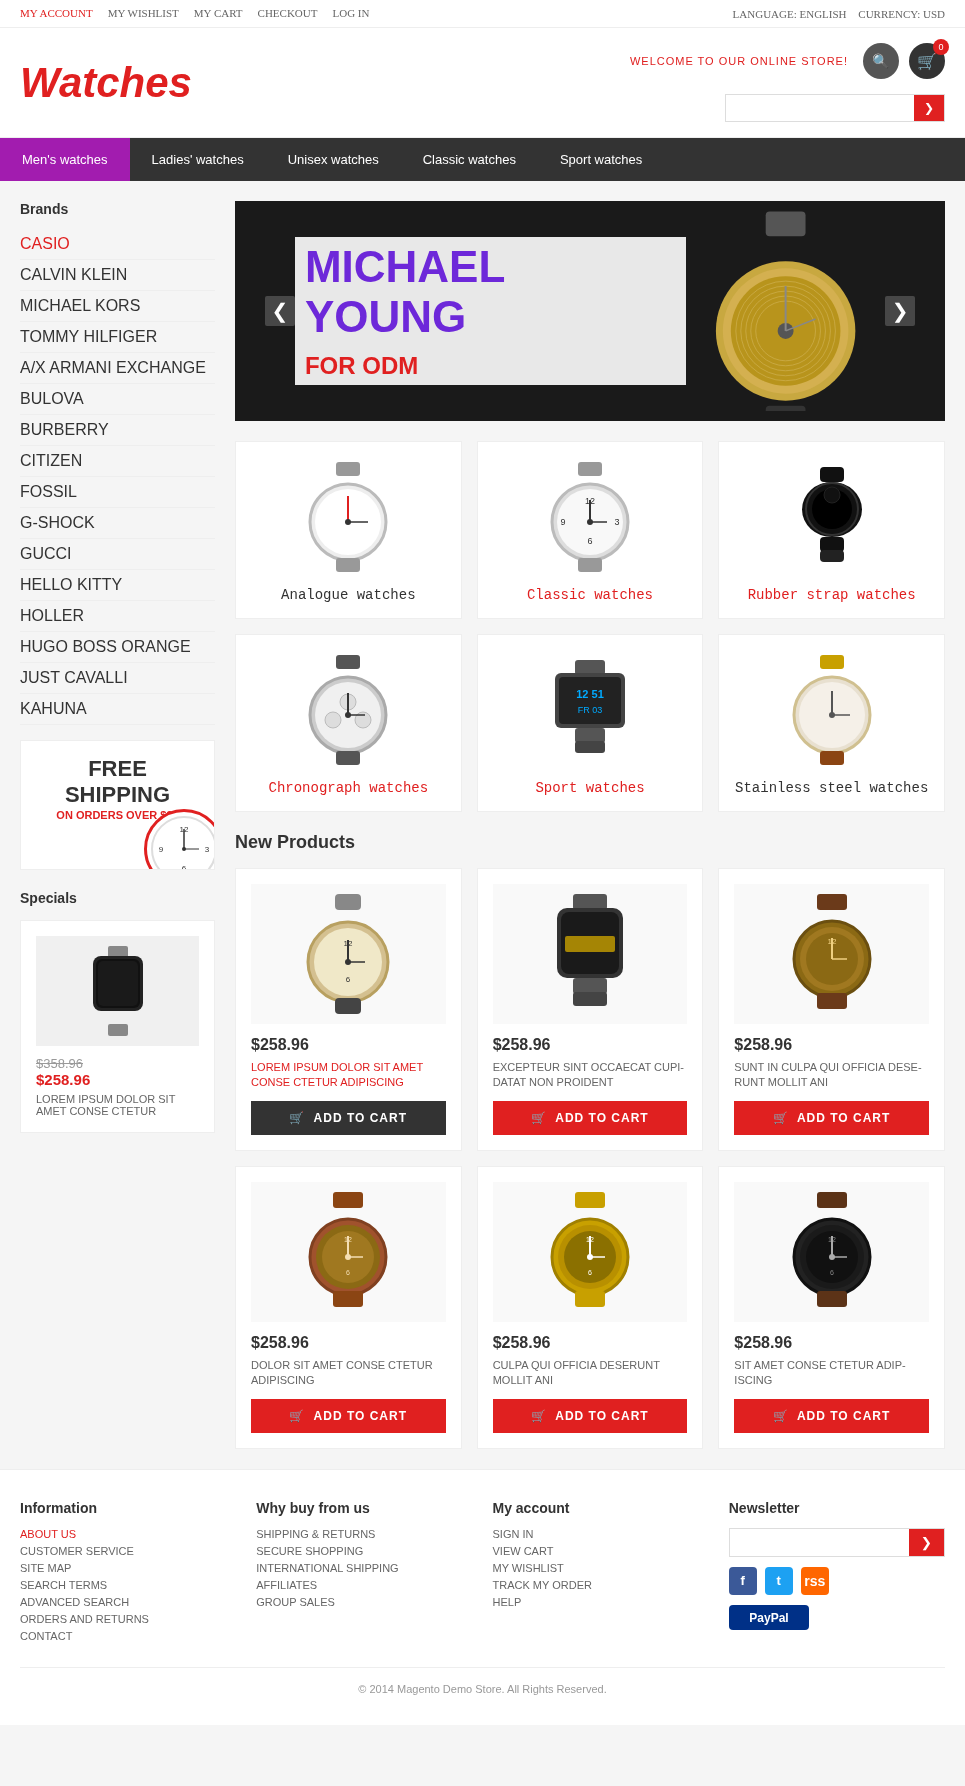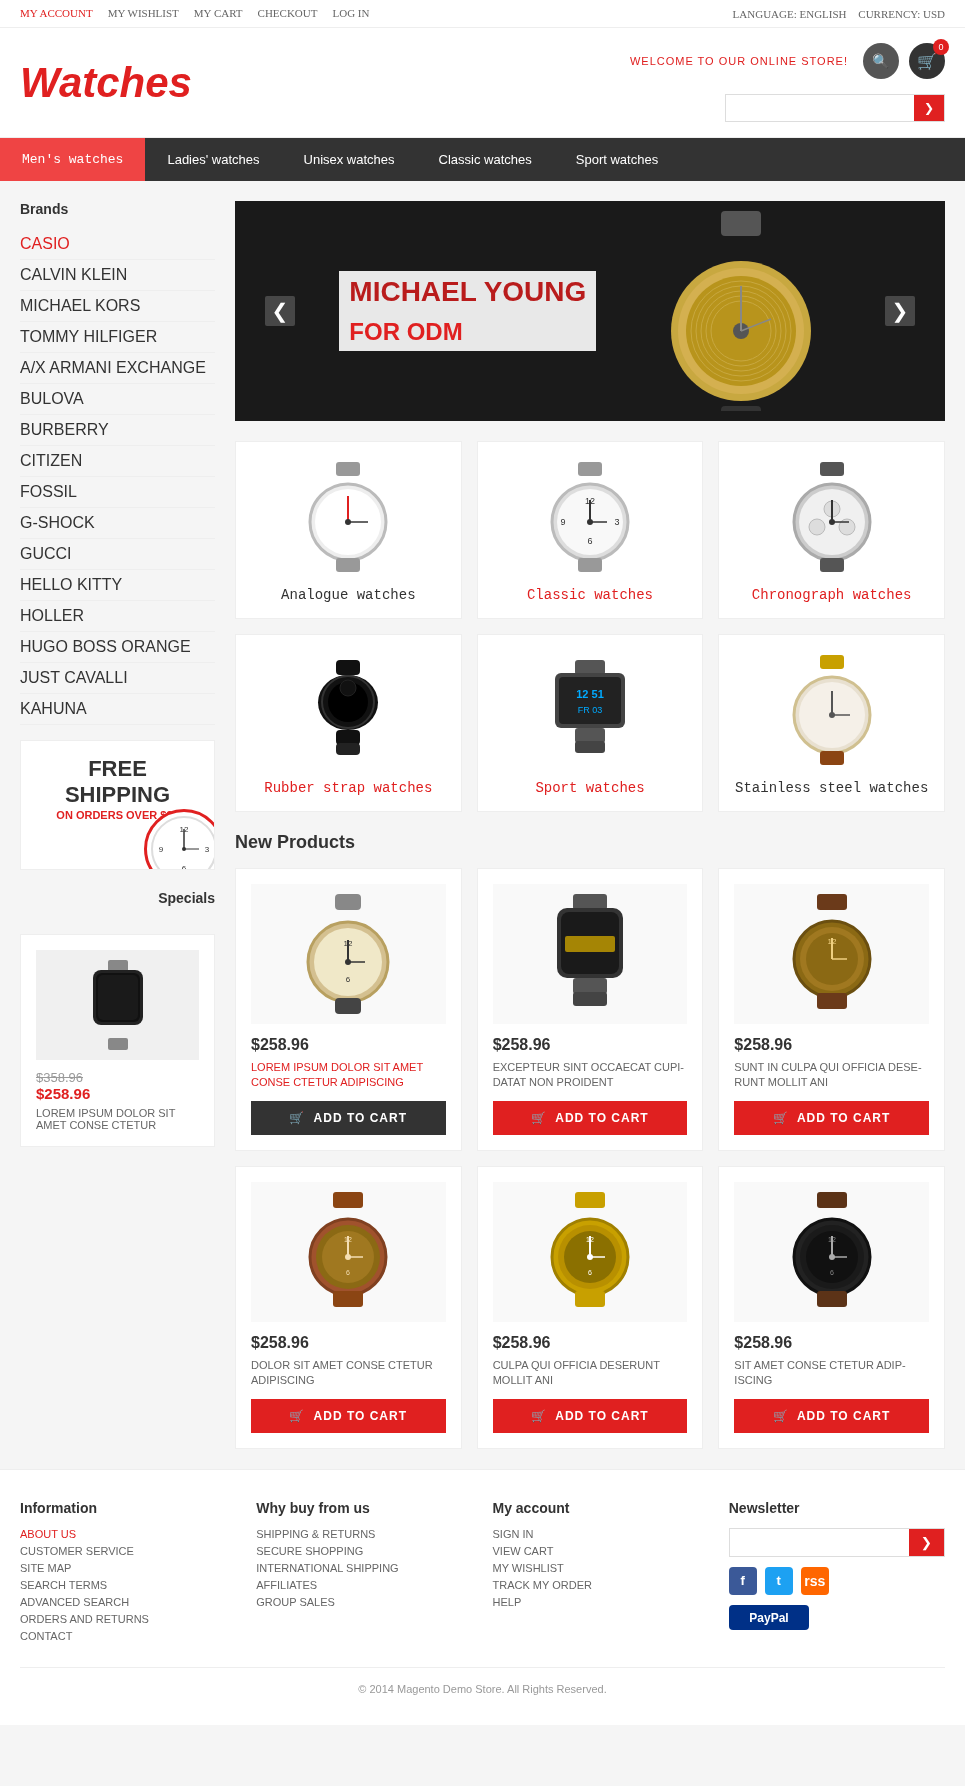--- a/index.html
+++ b/index.html
@@ -21,50 +21,50 @@
     .search-btn { width: 36px; height: 36px; background: #555; border-radius: 50%; display: flex; align-items: center; justify-content: center; cursor: pointer; color: white; font-size: 14px; }
     .cart-btn { width: 36px; height: 36px; background: #333; border-radius: 50%; display: flex; align-items: center; justify-content: center; cursor: pointer; color: white; font-size: 16px; position: relative; }
     .cart-badge { position: absolute; top: -4px; right: -4px; background: #e02020; color: white; border-radius: 50%; width: 16px; height: 16px; font-size: 9px; display: flex; align-items: center; justify-content: center; }
     .search-bar { display: flex; border: 1px solid #ddd; width: 220px; }
     .search-bar input { flex: 1; padding: 6px 10px; border: none; outline: none; font-size: 12px; }
     .search-bar button { background: #e02020; color: white; border: none; padding: 6px 10px; cursor: pointer; font-size: 12px; }
     
     
     .nav { background: #333; display: flex; }
     .nav-item { padding: 14px 22px; color: #fff; font-size: 13px; cursor: pointer; white-space: nowrap; }
-    .nav-item.active { background: #ef4444; font-family: Liberation Mono, monospace; }
+    .nav-item.active { background: #a21caf; }
     
     
     .main { display: flex; padding: 20px; gap: 20px; background: #f5f5f5; }
     
     
     .sidebar { width: 195px; flex-shrink: 0; }
     .sidebar-section h3 { font-size: 14px; font-weight: bold; color: #333; margin-bottom: 12px; }
     .sidebar-brand { display: block; padding: 6px 0; font-size: 16px; color: #333; text-decoration: none; border-bottom: 1px solid #eee; text-transform: uppercase; cursor: pointer; }
     .sidebar-brand.active { color: #e02020; }
     
     .free-shipping-box { background: #fff; border: 1px solid #eee; padding: 15px; margin-top: 15px; text-align: center; position: relative; overflow: hidden; height: 130px; }
     .free-shipping-box .fs-title { font-size: 22px; font-weight: bold; color: #333; line-height: 1.2; }
     .free-shipping-box .fs-sub { font-size: 11px; color: #e02020; font-weight: bold; }
     .clock-circle { width: 80px; height: 80px; border-radius: 50%; border: 3px solid #e02020; position: absolute; bottom: -20px; right: -10px; background: #fff; display: flex; align-items: center; justify-content: center; font-size: 9px; color: #999; }
     
     .specials-section { margin-top: 20px; }
-    .specials-section h3 { font-size: 14px; font-weight: bold; color: #333; margin-bottom: 28px; text-align: right; }
+    .specials-section h3 { font-size: 14px; font-weight: bold; color: #333; margin-bottom: 14px; }
     .special-item { background: #fff; border: 1px solid #eee; padding: 15px; }
     .special-watch-img { width: 100%; height: 110px; background: #f0f0f0; display: flex; align-items: center; justify-content: center; margin-bottom: 10px; }
     .special-price-old { color: #999; text-decoration: line-through; font-size: 13px; }
     .special-price-new { color: #e02020; font-size: 15px; font-weight: bold; }
     .special-desc { font-size: 11px; color: #666; margin-top: 5px; }
     
     
     .content { flex: 1; }
     
     
     .banner { background: #1a1a1a; height: 220px; display: flex; align-items: center; justify-content: space-between; padding: 0 30px; position: relative; margin-bottom: 20px; }
-    .banner-text h2 { font-size: 28px; font-weight: bold; color: #b91c1c; background: #e8e8e8; padding: 5px 10px; }
+    .banner-text h2 { font-size: 44px; font-weight: bold; color: #6d28d9; background: #e8e8e8; padding: 5px 10px; }
     .banner-text p { color: #e02020; font-size: 24px; font-weight: bold; background: #e8e8e8; padding: 5px 10px; }
     .banner-arrow { color: #fff; font-size: 20px; cursor: pointer; background: rgba(255,255,255,0.2); width: 30px; height: 30px; display: flex; align-items: center; justify-content: center; border-radius: 2px; }
     .banner-watch { width: 200px; height: 200px; }
     
     
     .category-grid { display: grid; grid-template-columns: repeat(3, 1fr); gap: 15px; margin-bottom: 20px; }
     .category-card { background: #fff; border: 1px solid #eee; padding: 15px; text-align: center; cursor: pointer; }
     .category-card-img { height: 120px; display: flex; align-items: center; justify-content: center; margin-bottom: 10px; }
     .category-card-title { font-size: 14px; color: #333; font-family: Liberation Mono, monospace; }
     .category-card-title.red { color: #e02020; }
@@ -261,49 +261,49 @@
             <line x1="45" y1="60" x2="62" y2="60" stroke="#333" stroke-width="1.5"></line>
             <circle cx="45" cy="60" r="3" fill="#333"></circle>
             <rect x="33" y="96" width="24" height="14" rx="3" fill="#999"></rect>
           </svg>
         </div>
         <div class="category-card-title red">Classic watches</div>
       </div>
 
       <div class="category-card">
         <div class="category-card-img">
+          <svg width="80" height="100" viewBox="0 0 80 100">
+            <rect x="28" y="0" width="24" height="15" rx="4" fill="#111"></rect>
+            <rect x="10" y="15" width="60" height="55" rx="30" fill="#111"></rect>
+            <circle cx="40" cy="42" r="26" fill="#111" stroke="#333" stroke-width="2"></circle>
+            <circle cx="40" cy="42" r="20" fill="#000"></circle>
+            <circle cx="40" cy="28" r="8" fill="#111" stroke="#222" stroke-width="1"></circle>
+            <rect x="28" y="70" width="24" height="15" rx="4" fill="#111"></rect>
+            <rect x="28" y="83" width="24" height="12" rx="4" fill="#222"></rect>
+          </svg>
+        </div>
+        <div class="category-card-title red">Rubber strap watches</div>
+      </div>
+
+      <div class="category-card">
+        <div class="category-card-img">
           <svg width="90" height="110" viewBox="0 0 90 110">
             <rect x="33" y="0" width="24" height="14" rx="3" fill="#555"></rect>
             <circle cx="45" cy="60" r="38" fill="#ccc" stroke="#aaa" stroke-width="3"></circle>
             <circle cx="45" cy="60" r="33" fill="#f0f0f0"></circle>
             <circle cx="45" cy="47" r="8" fill="#ddd" stroke="#bbb" stroke-width="1"></circle>
             <circle cx="30" cy="65" r="8" fill="#ddd" stroke="#bbb" stroke-width="1"></circle>
             <circle cx="60" cy="65" r="8" fill="#ddd" stroke="#bbb" stroke-width="1"></circle>
             <line x1="45" y1="60" x2="45" y2="38" stroke="#333" stroke-width="2"></line>
             <line x1="45" y1="60" x2="62" y2="60" stroke="#333" stroke-width="1.5"></line>
             <circle cx="45" cy="60" r="3" fill="#333"></circle>
             <rect x="33" y="96" width="24" height="14" rx="3" fill="#555"></rect>
           </svg>
         </div>
         <div class="category-card-title red">Chronograph watches</div>
-      </div>
-
-      <div class="category-card">
-        <div class="category-card-img">
-          <svg width="80" height="100" viewBox="0 0 80 100">
-            <rect x="28" y="0" width="24" height="15" rx="4" fill="#111"></rect>
-            <rect x="10" y="15" width="60" height="55" rx="30" fill="#111"></rect>
-            <circle cx="40" cy="42" r="26" fill="#111" stroke="#333" stroke-width="2"></circle>
-            <circle cx="40" cy="42" r="20" fill="#000"></circle>
-            <circle cx="40" cy="28" r="8" fill="#111" stroke="#222" stroke-width="1"></circle>
-            <rect x="28" y="70" width="24" height="15" rx="4" fill="#111"></rect>
-            <rect x="28" y="83" width="24" height="12" rx="4" fill="#222"></rect>
-          </svg>
-        </div>
-        <div class="category-card-title red">Rubber strap watches</div>
       </div>
 
       <div class="category-card">
         <div class="category-card-img">
           <svg width="90" height="100" viewBox="0 0 90 100">
             <rect x="30" y="0" width="30" height="15" rx="3" fill="#555"></rect>
             <rect x="10" y="13" width="70" height="55" rx="6" fill="#444"></rect>
             <rect x="14" y="17" width="62" height="47" rx="4" fill="#222"></rect>
             <text x="45" y="38" text-anchor="middle" font-size="11" fill="#0af" font-weight="bold">12 51</text>
             <text x="45" y="53" text-anchor="middle" font-size="9" fill="#0af">FR 03</text>

